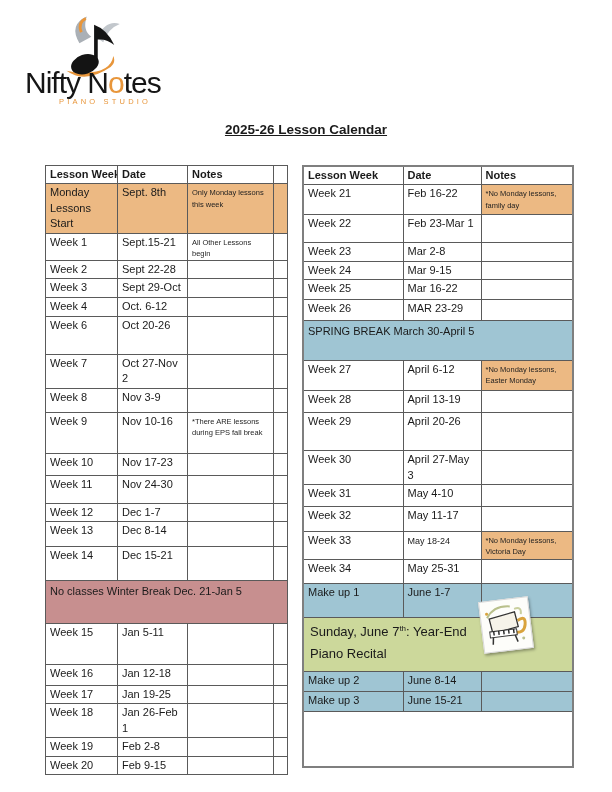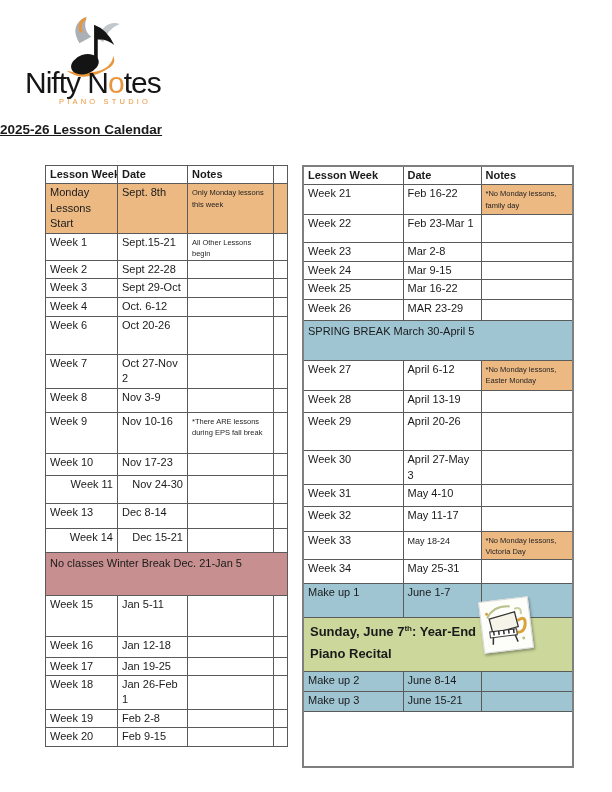--- a/index.html
+++ b/index.html
@@ -7,33 +7,33 @@
     width:612px;height:792px;position:relative;background:#ffffff;
     font-family:"Liberation Sans", sans-serif;color:#1a1a1a;overflow:hidden;
   }
   
   .logo{position:absolute;left:25px;top:10px;width:130px;height:100px;}
   .logo-note{position:absolute;left:28px;top:2px;}
   .logo-name{position:absolute;left:0;top:56px;font-size:30px;font-weight:400;letter-spacing:-1px;color:#151515;white-space:nowrap;}
   .logo-name .accent{color:var(--c-brand_orange);}
   .logo-tagline{position:absolute;left:34px;top:87px;font-size:7.5px;letter-spacing:3.2px;color:var(--c-brand_orange);white-space:nowrap;}
   
-  .page-title{position:absolute;left:0;right:0;top:122px;text-align:left;font-size:13.5px;font-weight:700;text-decoration:underline;}
+  .page-title{position:absolute;left:0;right:0;top:122px;text-align:center;font-size:13.5px;font-weight:700;text-decoration:underline;}
   
   table{border-collapse:collapse;table-layout:fixed;position:absolute;top:165px;}
   .left-table{left:45px;width:242px;border:1px solid #4a4a4a;}
   .right-table{left:302px;width:270px;border:2px solid #7f7f7f;}
   td,th{border:1px solid #5a5a5a;vertical-align:top;padding:1px 4px;font-size:11px;line-height:1.4;overflow:hidden;}
   th{text-align:left;font-weight:700;white-space:nowrap;}
   .note-text{font-size:7.5px;line-height:1.5;padding-top:3px;color:#1f1f1f;}
   .date-small{font-size:9px;padding-top:3px;}
   .bg-orange{background:var(--c-orange);}
   .bg-mauve{background:var(--c-mauve);}
   .bg-blue{background:var(--c-blue);}
-  .bg-green{background:var(--c-green);font-weight:bold;}
+  .bg-green{background:var(--c-green);}
   .merged{padding-top:3px;}
   .recital{font-size:13px;line-height:1.7;padding:3px 80px 0 6px;}
   .recital sup{font-size:8px;vertical-align:super;line-height:0;}
   
   .piano-card{
     position:absolute;left:481px;top:599px;width:48px;height:50px;background:#fdfdfa;
     transform:rotate(-7deg);box-shadow:1px 2px 3px rgba(0,0,0,0.35);border:1px solid #d8d8d8;
   }
 </style>
 </head>
@@ -121,33 +121,39 @@
         <td class="">Nov 10-16</td>
         <td class="note-text">*There ARE lessons during EPS fall break</td>
         <td></td>
       </tr>
       <tr style="height: 22px;">
         <td class="">Week 10</td>
         <td class="">Nov 17-23</td>
         <td class="note-text"></td>
         <td></td>
       </tr>
-      <tr style="height: 28px; text-align: right;">
+      <tr style="height: 28px;">
         <td class="">Week 11</td>
         <td class="">Nov 24-30</td>
+        <td class="note-text"></td>
+        <td></td>
+      </tr>
+      <tr style="height: 17px;">
+        <td class="">Week 12</td>
+        <td class="">Dec 1-7</td>
         <td class="note-text"></td>
         <td></td>
       </tr>
       <tr style="height: 25px;">
         <td class="">Week 13</td>
         <td class="">Dec 8-14</td>
         <td class="note-text"></td>
         <td></td>
       </tr>
-      <tr style="height: 24px; text-align: right;">
+      <tr style="height: 34px;">
         <td class="">Week 14</td>
         <td class="">Dec 15-21</td>
         <td class="note-text"></td>
         <td></td>
       </tr>
       <tr style="height: 43px;">
         <td colspan="4" class="merged bg-mauve">No classes Winter Break Dec. 21-Jan 5</td>
       </tr>
       <tr style="height: 41px;">
         <td class="">Week 15</td>

